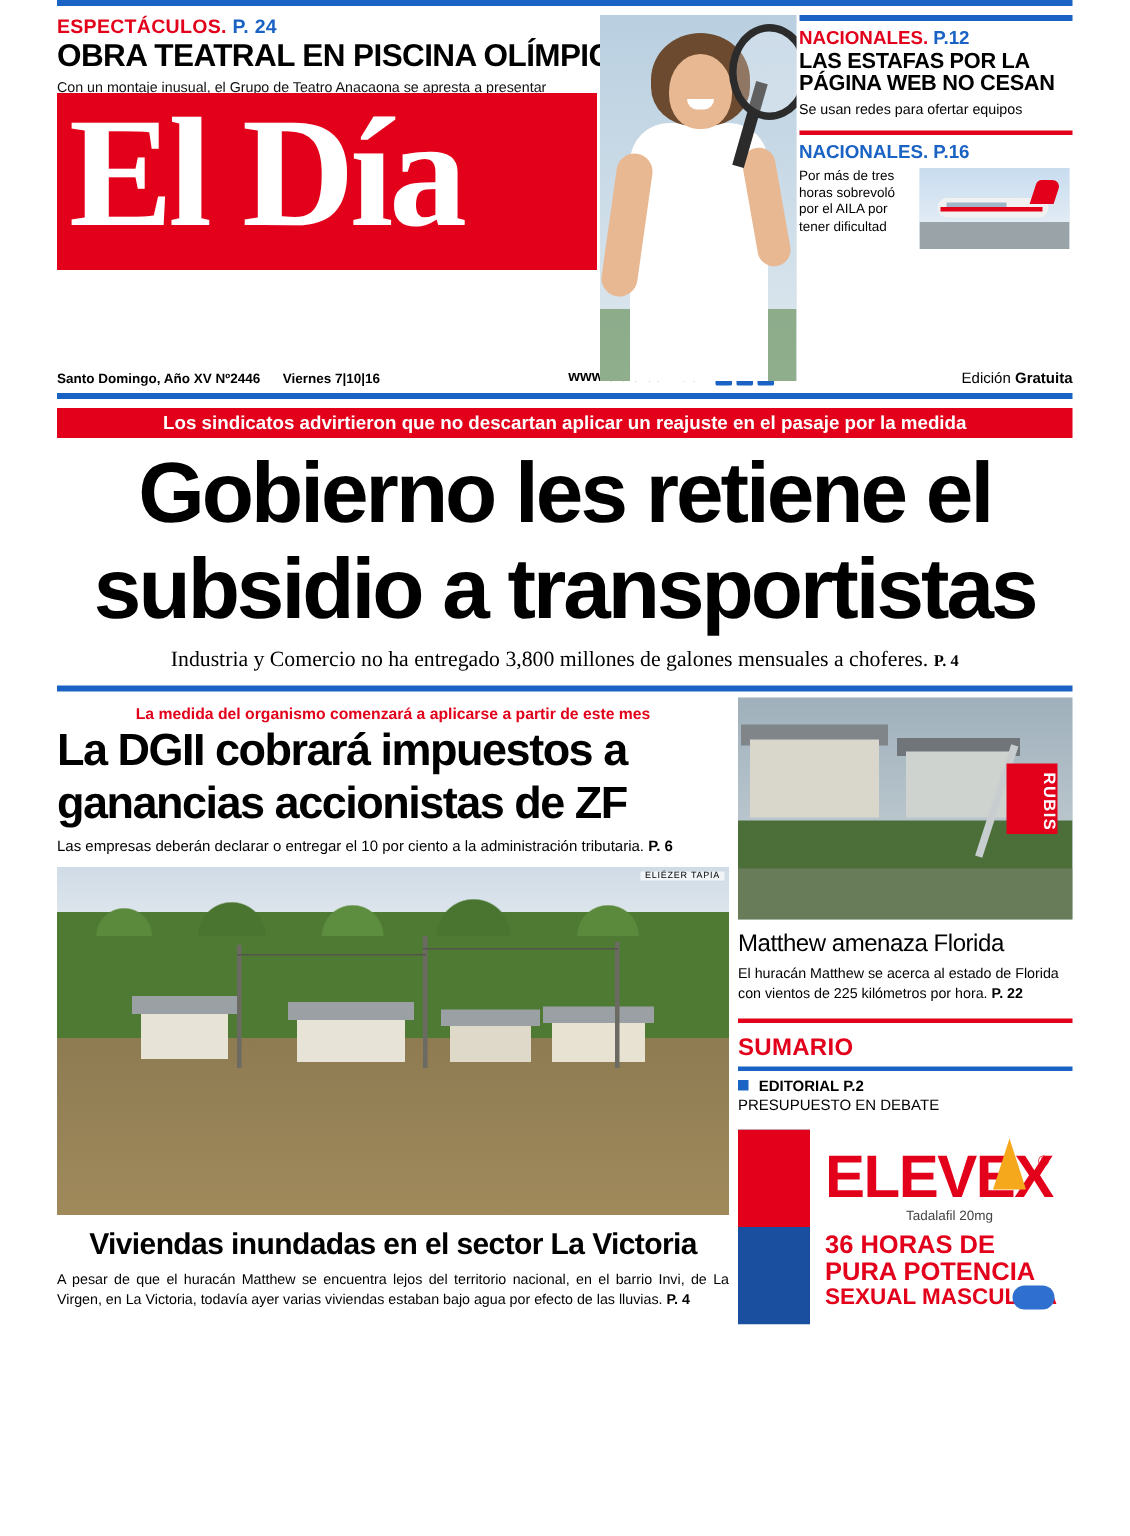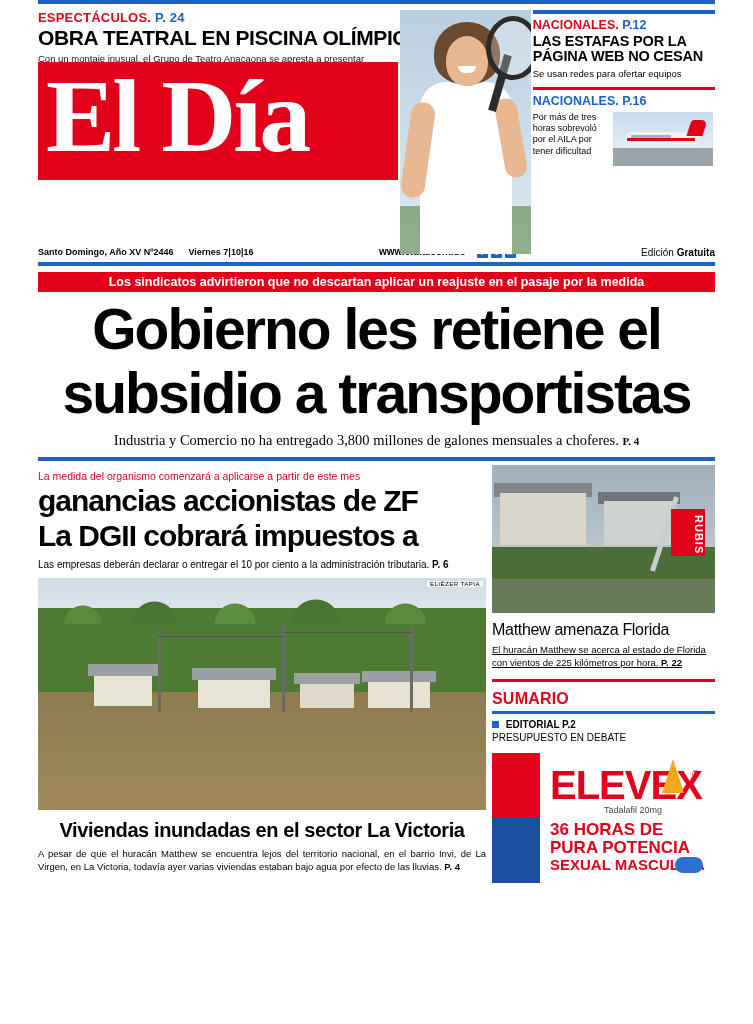--- a/index.html
+++ b/index.html
@@ -78,21 +78,21 @@
   .lead-h1{font-family:"Liberation Sans", sans-serif;font-weight:bold;font-size:57px;line-height:.95;
     letter-spacing:-2px;text-align:center;margin:10px 0 0 0;}
   .lead-deck{text-align:center;font-size:14.5px;margin:12px 0 8px 0;font-family:"Liberation Serif", serif;}
   .lead-deck .pg{font-weight:bold;font-size:11px;}
 
   
   .lower{display:flex;width:100%;margin-top:4px;}
   .col-left{width:448px;}
   .col-right{width:223px;margin-left:6px;}
 
-  .sub-kicker{color:#e2001a;font-weight:normal;font-size:10.5px;margin-top:5px;}
+  .sub-kicker{color:#e2001a;font-weight:bold;font-size:10.5px;margin-top:5px;text-align:center;}
   .sub-h2{font-size:30px;font-weight:bold;line-height:1.02;letter-spacing:-1px;margin-top:4px;}
   .sub-deck{font-size:10px;margin-top:8px;}
   .sub-deck .pg{font-weight:bold;color:#000;}
 
   
   .flood{position:relative;width:100%;height:232px;margin-top:8px;overflow:hidden;background:#7d9b4e;}
   .f-sky{position:absolute;left:0;top:0;width:100%;height:58px;background:linear-gradient(#cfdbe6,#e9eef1);}
   .f-trees{position:absolute;left:0;top:30px;width:100%;height:86px;background:#4e7a33;}
   .f-trees:after{content:"";position:absolute;left:0;top:-14px;width:100%;height:30px;
     background:radial-gradient(circle at 10% 100%,#5b8a3c 18px,transparent 19px),
@@ -116,21 +116,21 @@
   .s-green{position:absolute;left:0;bottom:0;width:100%;height:66px;background:#4c6f3a;}
   .s-house{position:absolute;left:8px;top:28px;width:86px;height:52px;background:#d9d6cc;}
   .s-roof{position:absolute;left:2px;top:18px;width:98px;height:14px;background:#7f8589;}
   .s-house2{position:absolute;left:112px;top:36px;width:70px;height:44px;background:#cfd3cf;}
   .s-roof2{position:absolute;left:106px;top:27px;width:82px;height:12px;background:#6f7579;}
   .s-pole{position:absolute;right:48px;top:30px;width:5px;height:78px;background:#c8cdd0;transform:rotate(18deg);}
   .s-banner{position:absolute;right:10px;top:44px;width:34px;height:44px;background:#e2001a;color:#fff;
     font-weight:bold;font-size:11px;writing-mode:vertical-rl;text-align:center;letter-spacing:1px;padding-top:3px;}
   .s-water{position:absolute;left:0;bottom:0;width:100%;height:34px;background:#6f7f62;opacity:.8;}
   .storm-cap{font-size:16px;font-weight:normal;margin-top:8px;letter-spacing:-.3px;}
-  .storm-deck{font-size:9.5px;line-height:1.3;margin-top:5px;text-decoration:underline;}
+  .storm-deck{font-size:9.5px;line-height:1.3;margin-top:5px;}
   .storm-deck .pg{font-weight:bold;}
 
   .sumario{margin-top:8px;}
   .sum-title{color:#e2001a;font-weight:bold;font-size:16px;letter-spacing:.2px;}
   .sum-item{font-size:10px;margin-top:5px;font-weight:bold;}
   .sum-item .bullet{display:inline-block;width:7px;height:7px;background:#1a63c4;margin-right:4px;}
   .sum-item .pg{color:#000;margin-top:48px;}
   .sum-sub{font-size:10px;margin-top:2px;font-weight:normal;}
 
   
@@ -244,22 +244,22 @@
       <span class="pg">P. 4</span>
     </div>
   </div>
 
   <div class="rule-blue"></div>
 
   <div class="lower">
 
     <div class="col-left">
       <div class="sub-kicker">La medida del organismo comenzará a aplicarse a partir de este mes</div>
+      <div class="sub-h2">La DGII cobrará impuestos a</div>
       <div class="sub-h2">ganancias accionistas de ZF</div>
-      <div class="sub-h2">La DGII cobrará impuestos a</div>
       <div class="sub-deck">
         <span>Las empresas deberán declarar o entregar el 10 por ciento a la administración tributaria.</span>
         <span class="pg">P. 6</span>
       </div>
 
       <div class="flood">
         <div class="f-sky"></div>
         <div class="f-trees"></div>
         <div class="f-water"></div>
         <div class="f-house" style="left:56px;top:96px;width:58px;height:32px;"></div>

